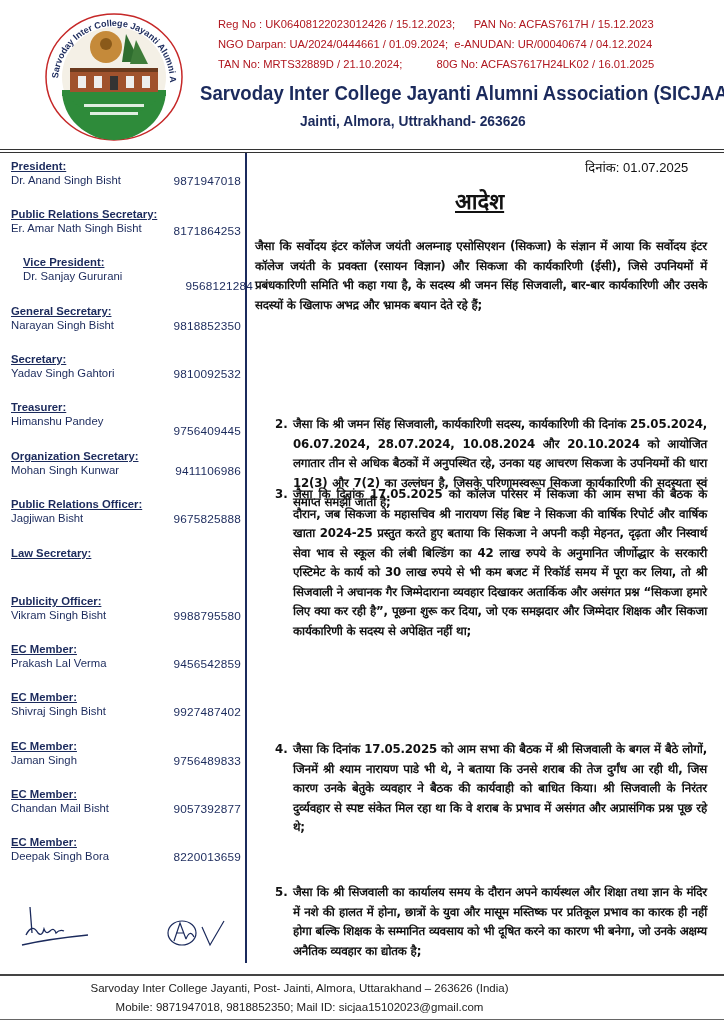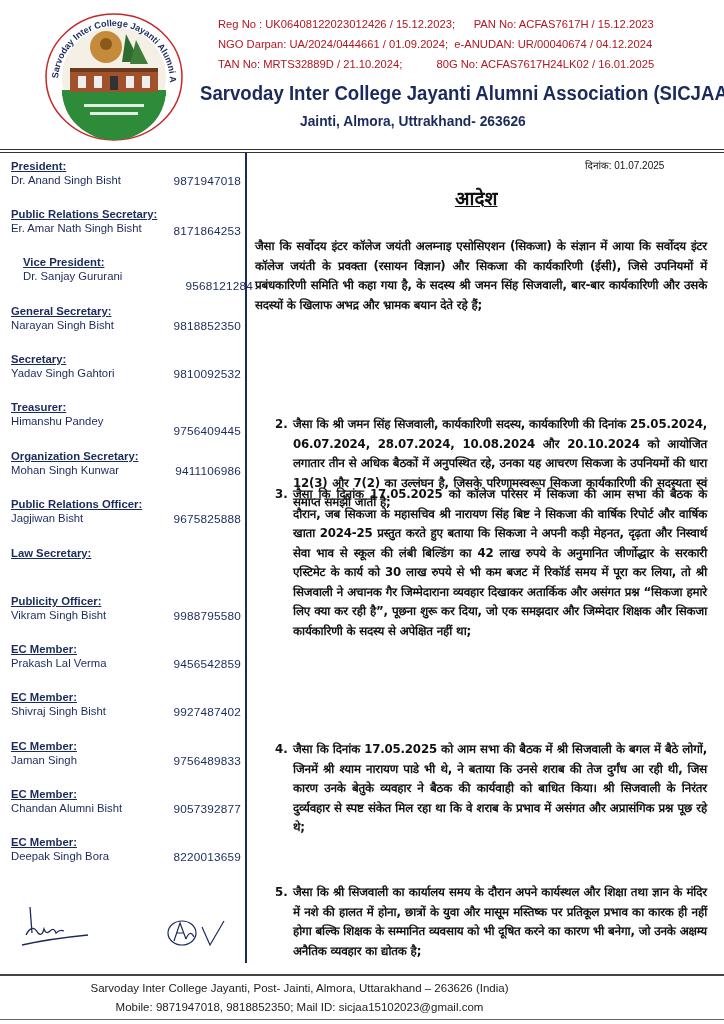--- a/index.html
+++ b/index.html
@@ -24,22 +24,22 @@
   .member { position: absolute; left: 11px; width: 230px; }
   .role { font-size: 11.3px; font-weight: bold; color: #1b2a5c; text-decoration: underline; white-space: nowrap; }
   .person-row { position: relative; height: 16px; margin-top: 2px; font-size: 11.3px; color: #1b2a5c; white-space: nowrap; }
   .pname { position: absolute; left: 0; top: 0; }
   .pphone { position: absolute; right: 0; font-size: 11.8px; letter-spacing: 0.2px; }
 
   .signature { position: absolute; }
 
   
   .main { position: absolute; left: 255px; top: 155px; width: 455px; }
-  .date-line { position: absolute; left: 330px; top: 3px; font-size: 10px; white-space: nowrap; }
-  .order-title { position: absolute; left: 200px; top: 30px; font-size: 19px; font-weight: bold; text-decoration: underline; font-family: Liberation Serif, serif; }
+  .date-line { position: absolute; left: 330px; top: 3px; font-size: 13px; white-space: nowrap; }
+  .order-title { position: absolute; left: 200px; top: 30px; font-size: 22px; font-weight: bold; text-decoration: underline; font-family: Liberation Serif, serif; }
   .para { position: absolute; font-family: "DejaVu Sans", sans-serif; font-size: 11.8px; line-height: 19.5px; color: #111; text-align: justify; font-weight: bold; letter-spacing: -0.2px; }
   .para.intro { left: 0; top: 82px; width: 452px; }
   .list-item { position: absolute; left: 20px; width: 432px; }
   .list-num { position: absolute; left: 0; top: 0; font-family: "DejaVu Sans", sans-serif; font-size: 11.8px; font-weight: bold; line-height: 19.5px; }
   .list-item .para { position: relative; left: 0; margin-left: 18px; width: 414px; }
 
   
   .bottom-rule { position: absolute; left: 0; top: 974px; width: 724px; height: 1.5px; background: #444; }
   .footer { position: absolute; left: 0; top: 979px; width: 599px; text-align: center; font-size: 11.5px; color: #222; line-height: 19px; }
   .footer-bottom-rule { position: absolute; left: 0; top: 1019px; width: 724px; height: 1px; background: #666; }
@@ -178,21 +178,21 @@
     <div class="member" style="top: 585px;">
       <div class="role">EC Member:</div>
       <div class="person-row">
         <span class="pname">Jaman Singh</span>
         <span class="pphone" style="top: 0px;">9756489833</span>
       </div>
     </div>
     <div class="member" style="top: 633px;">
       <div class="role">EC Member:</div>
       <div class="person-row">
-        <span class="pname">Chandan Alumni Bisht</span>
+        <span class="pname">Chandan Mail Bisht</span>
         <span class="pphone" style="top: 0px;">9057392877</span>
       </div>
     </div>
     <div class="member" style="top: 681px;">
       <div class="role">EC Member:</div>
       <div class="person-row">
         <span class="pname">Deepak Singh Bora</span>
         <span class="pphone" style="top: 0px;">8220013659</span>
       </div>
     </div>

